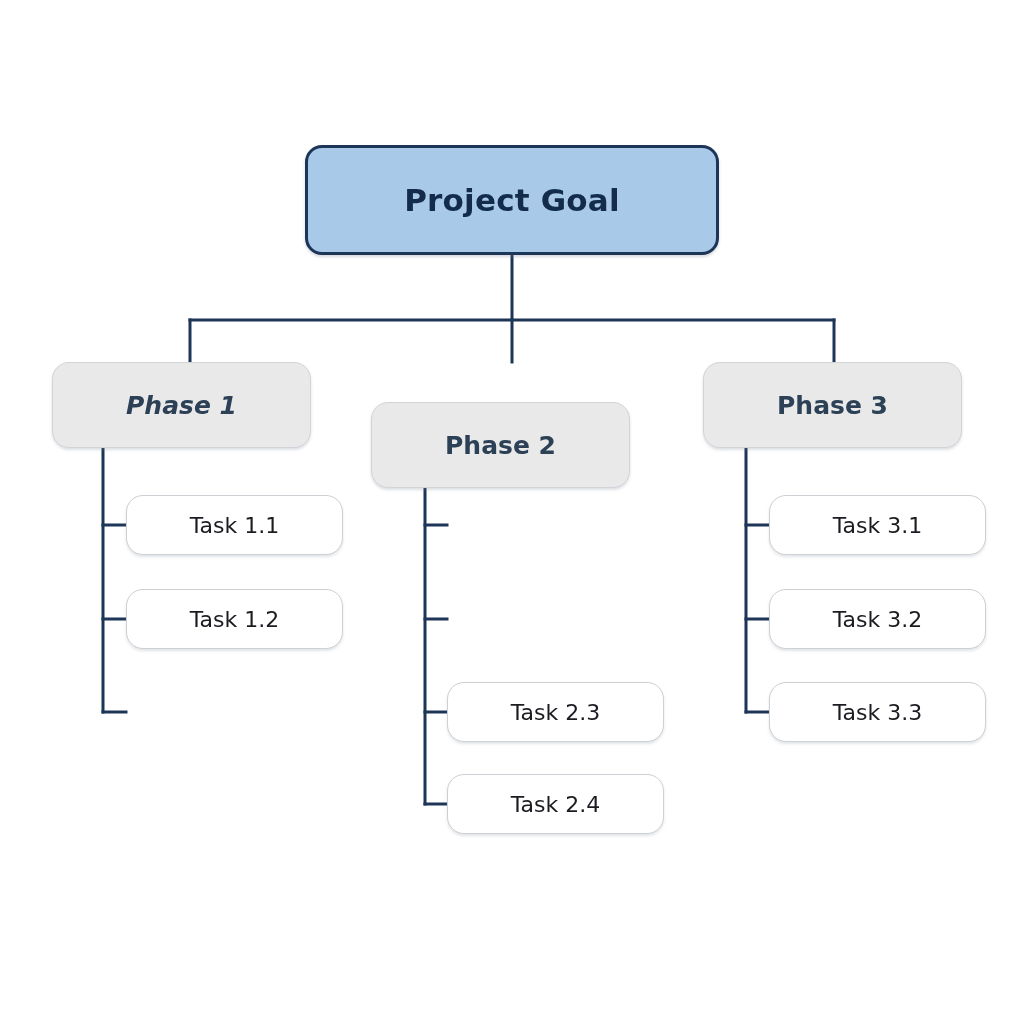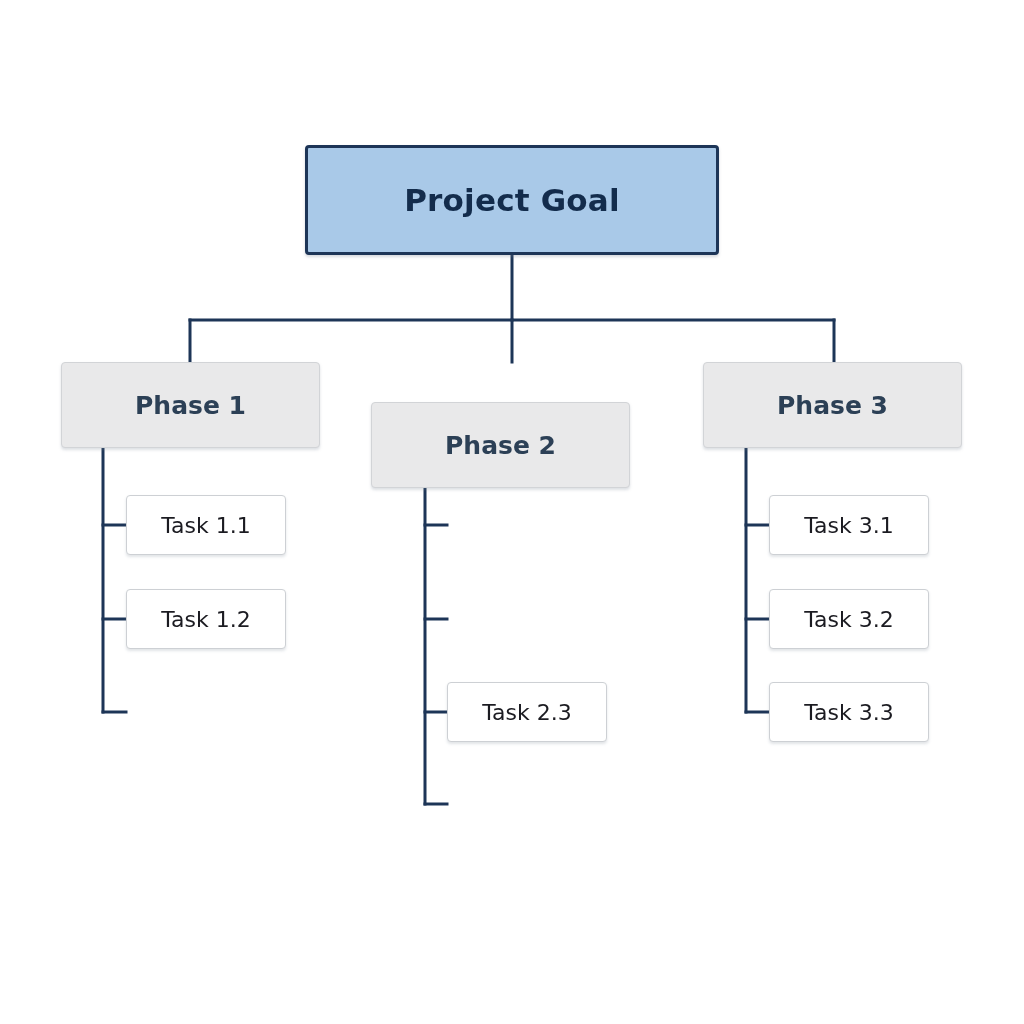--- a/index.html
+++ b/index.html
@@ -26,21 +26,21 @@
     pointer-events: none;
   }
   
   .node {
     position: absolute;
     box-sizing: border-box;
     display: flex;
     align-items: center;
     justify-content: center;
     text-align: center;
-    border-radius: 4px;
+    border-radius: 17px;
     white-space: nowrap;
   }
   
   .node.root {
     left: 305px;
     top: 145px;
     width: 414px;
     height: 110px;
     background: #a9c9e8;
     border: 3px solid #1d3557;
@@ -55,26 +55,26 @@
     top: 362px;
     width: 259px;
     height: 86px;
     background: #e9e9ea;
     border: 1.5px solid #d2d4d7;
     color: #2c4056;
     font-size: 25px;
     font-weight: bold;
     box-shadow: 0 2px 3px rgba(120,130,145,0.26);
   }
-  .node.phase.p1 { left: 61px; }
+  .node.phase.p1 { left: 52px; font-style: italic; }
   .node.phase.p2 { left: 371px; margin-top: 40px; }
   .node.phase.p3 { left: 703px; }
   
   .node.task {
-    width: 160px;
+    width: 217px;
     height: 60px;
     background: #ffffff;
     border: 1.5px solid #cdd0d4;
     color: #1b1b21;
     font-size: 22px;
     font-weight: normal;
     box-shadow: 0 2px 3px rgba(120,130,145,0.22);
   }
   .node.task.col1 { left: 126px; }
   .node.task.col2 { left: 447px; }
@@ -135,20 +135,23 @@
   <div class="node task col1 r1">
     <span>Task 1.1</span>
   </div>
   <div class="node task col1 r2">
     <span>Task 1.2</span>
   </div>
 
   <div class="node task col2 r3">
     <span>Task 2.3</span>
   </div>
+  <div class="node task col2 r4">
+    <span>Task 2.4</span>
+  </div>
 
   <div class="node task col3 r1">
     <span>Task 3.1</span>
   </div>
   <div class="node task col3 r2">
     <span>Task 3.2</span>
   </div>
   <div class="node task col3 r3">
     <span>Task 3.3</span>
   </div>

